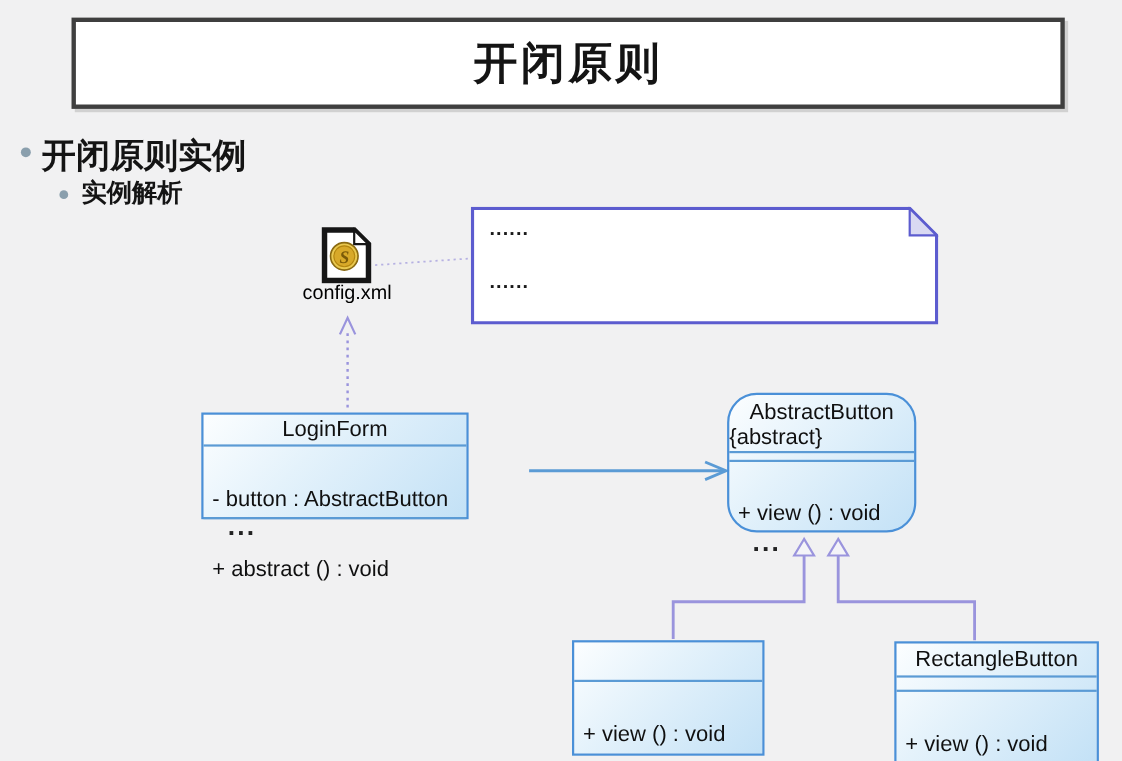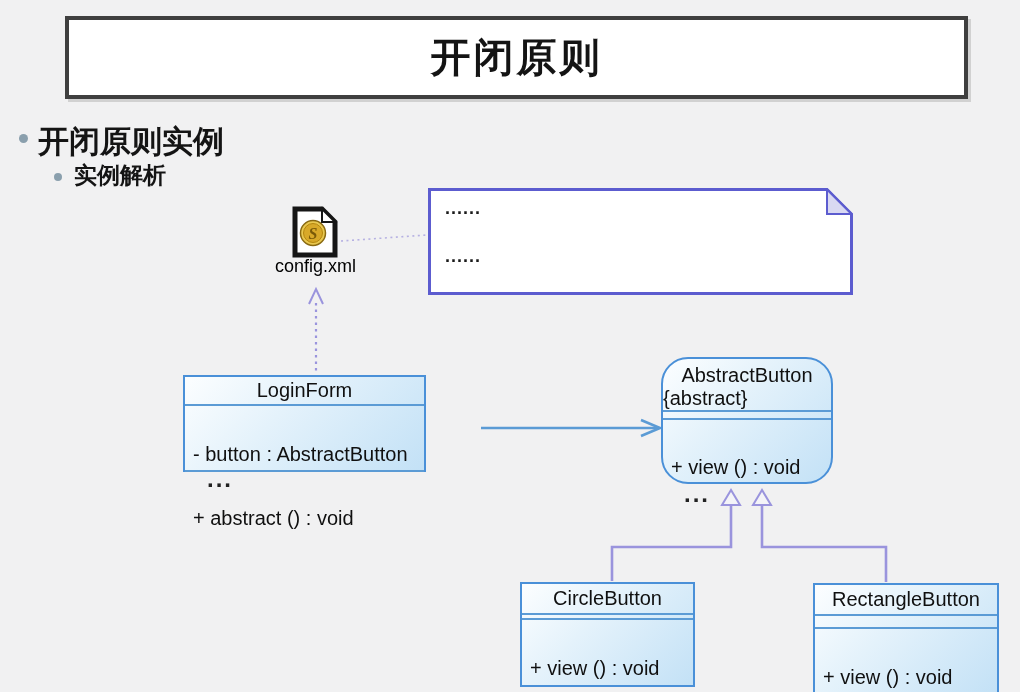--- a/index.html
+++ b/index.html
@@ -136,21 +136,20 @@
   <div class="sect sep" style="height:63px;padding-top:5px;">
     <div class="name">AbstractButton</div>
     <div class="stereotype">{abstract}</div>
   </div>
   <div class="sect sep" style="height:33px;"></div>
   <div class="sect member" style="flex:1;line-height:30px;">+ view () : void</div>
 </div>
 <div class="ellipsis el-abstract layer">...</div>
 
 <div class="uml-class layer" style="left:520px;top:582px;width:175px;height:105px;">
-  <div class="sect sep name" style="height:31px;line-height:29px;">CircleButton</div>
   <div class="sect sep" style="height:36px;"></div>
   <div class="sect member" style="flex:1;line-height:33px;">+ view () : void</div>
 </div>
 
 <div class="uml-class layer" style="left:813px;top:583px;width:186px;height:112px;">
   <div class="sect sep name" style="height:31px;line-height:29px;">RectangleButton</div>
   <div class="sect sep" style="height:35px;"></div>
   <div class="sect member" style="flex:1;line-height:32px;">+ view () : void</div>
 </div>
 

